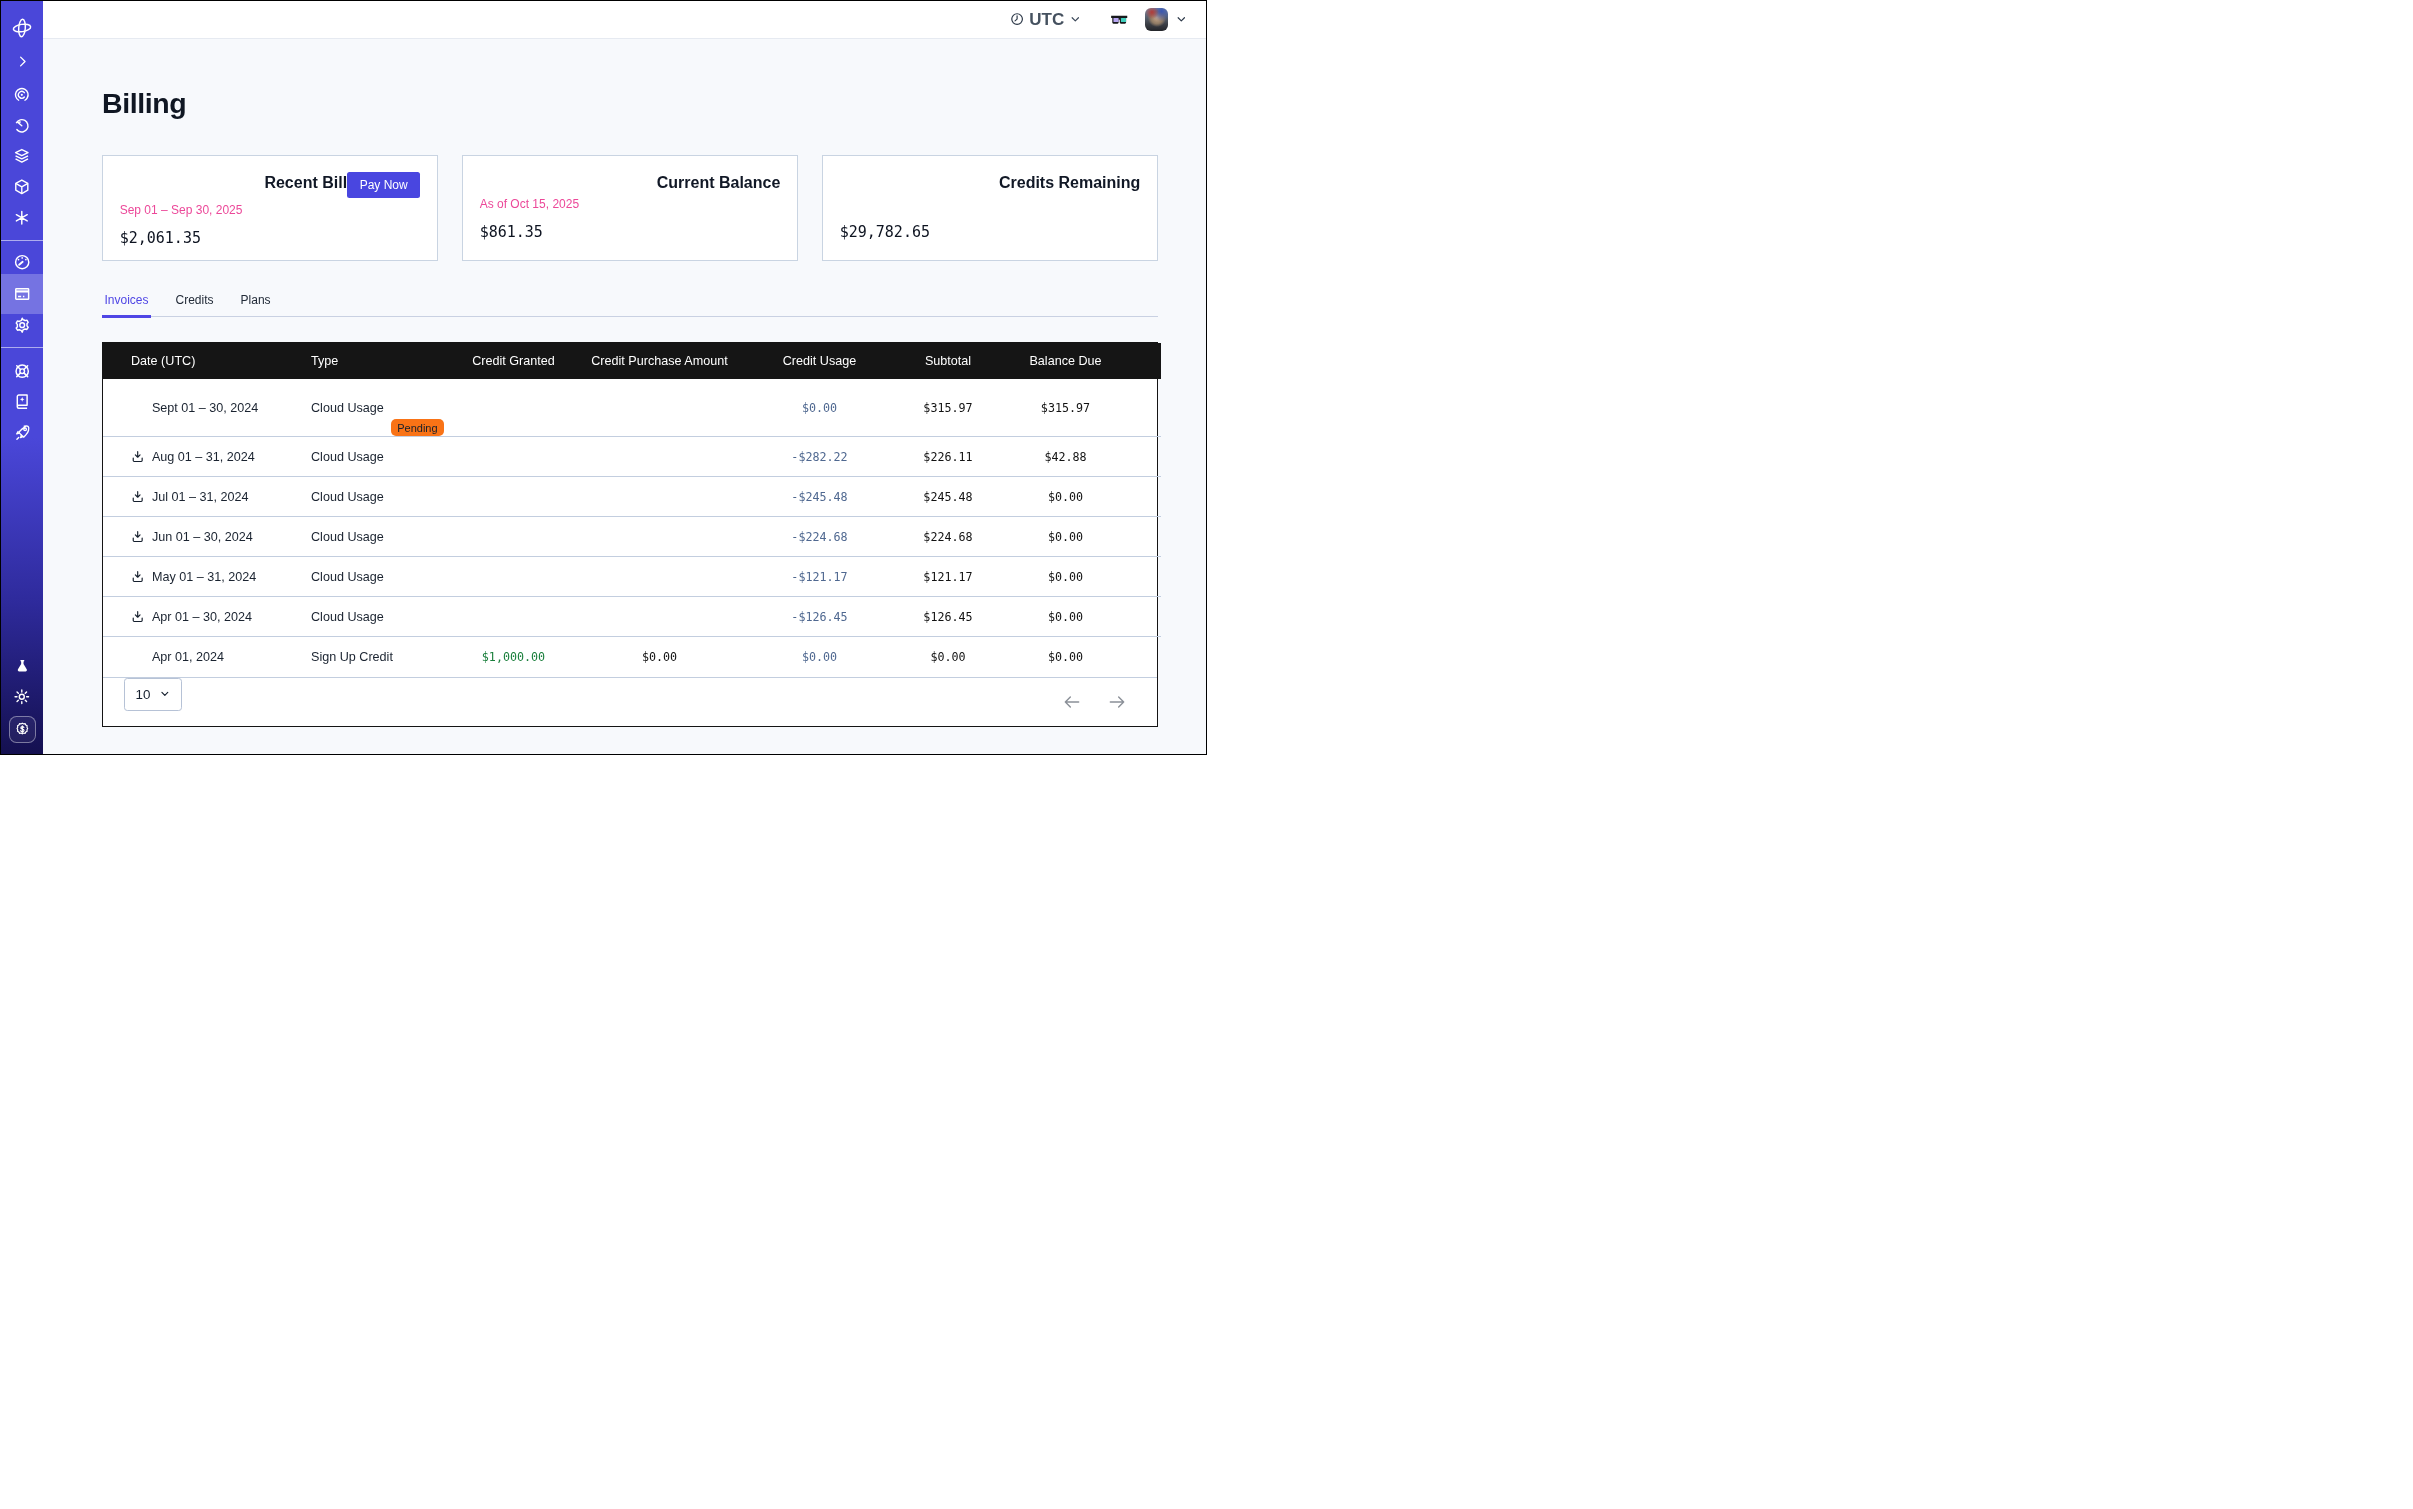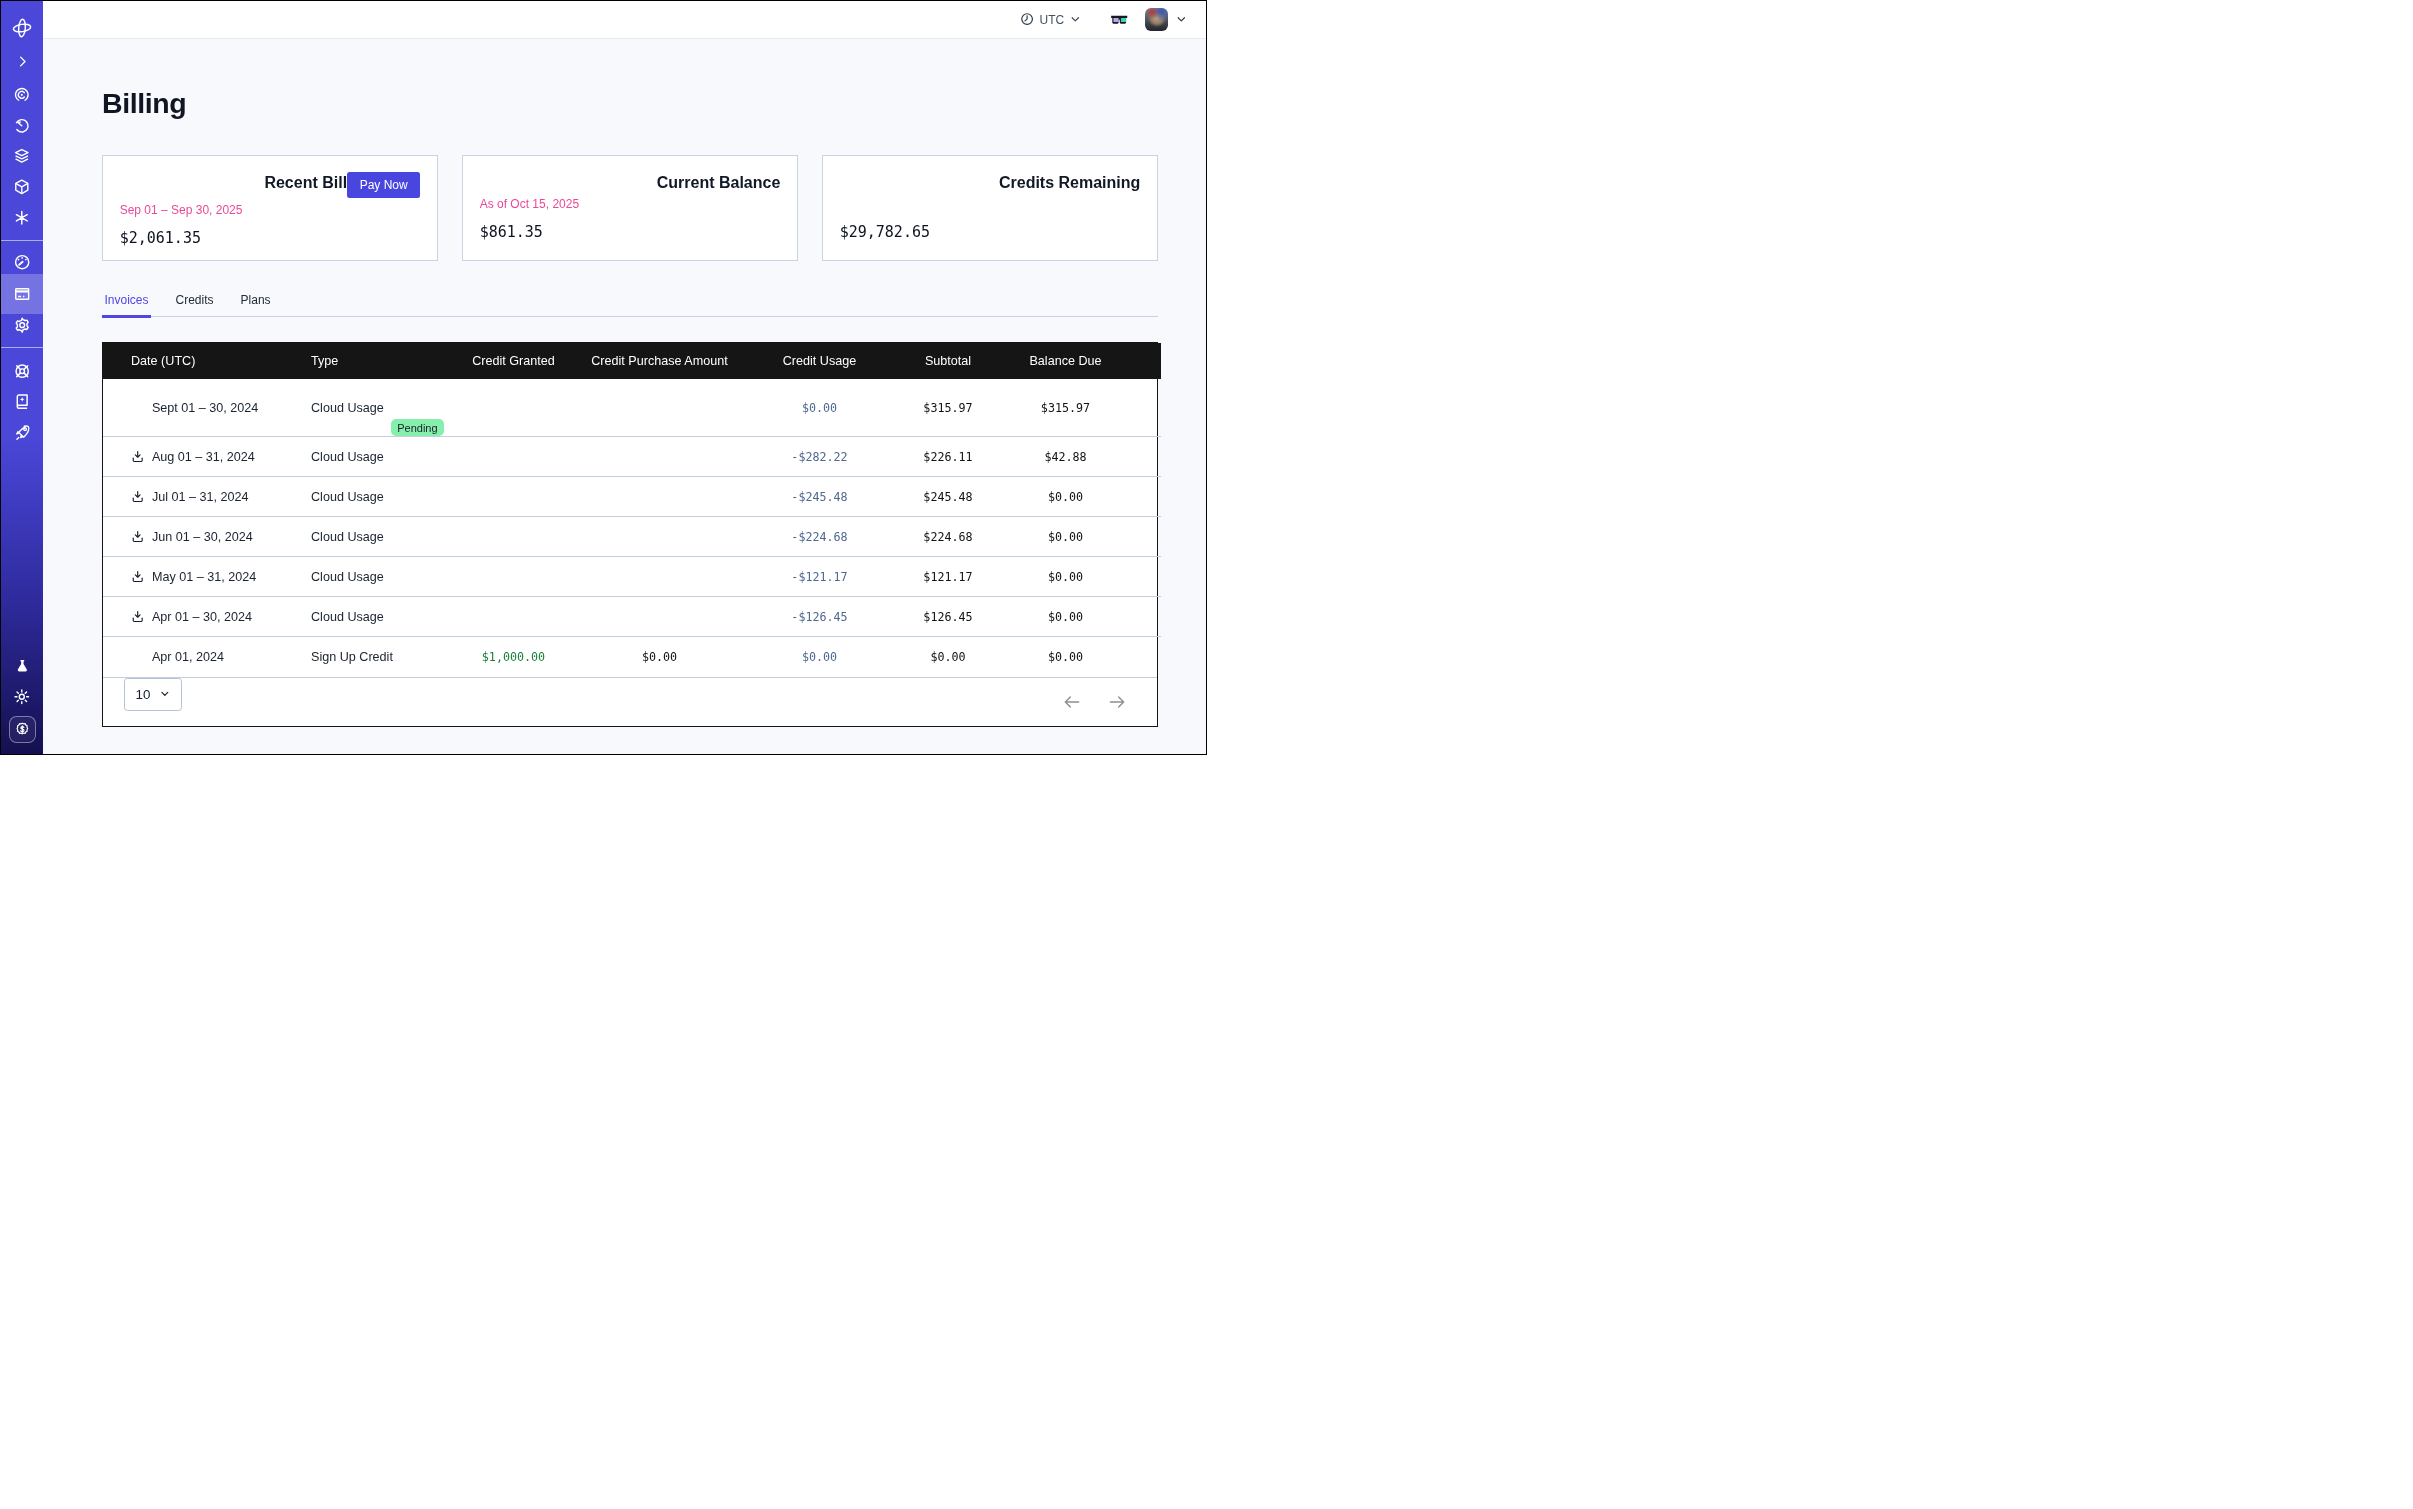--- a/index.html
+++ b/index.html
@@ -19,21 +19,21 @@
   .s-active-bg{ position:absolute; left:0; top:273px; width:42px; height:40px; background:rgba(255,255,255,.24); }
   .s-divider{ position:absolute; left:0; width:42px; height:0.8px; background:rgba(255,255,255,.55); }
   .s-pill{ width:27px; height:27px; border:0.8px solid rgba(255,255,255,.4); border-radius:7.5px; background:rgba(255,255,255,.06); display:flex; align-items:center; justify-content:center; }
   
   .topbar{
     position:absolute; left:42px; right:0; top:0; height:38px; background:#fff;
     border-bottom:0.8px solid #e6eaf1; display:flex; align-items:center; justify-content:flex-end;
     padding-right:18.4px; z-index:4;
   }
   .tz{ display:flex; align-items:center; gap:5px; color:#3b4859; cursor:pointer; }
-  .tz-label{ font-size:12px; color:#45515f; }
+  .tz-label{ font-size:17px; color:#45515f;font-weight:bold; }
   .tb-gap-lg{ width:28px; } .tb-gap-md{ width:16.7px; } .tb-gap-sm{ width:7.5px; }
   .avatar{ width:22.6px; height:22.6px; border-radius:5.9px; cursor:pointer;
     background:
       radial-gradient(circle at 30% 18%, #b23a3a 0%, rgba(178,58,58,0) 28%),
       radial-gradient(circle at 72% 14%, #3a57b2 0%, rgba(58,87,178,0) 40%),
       radial-gradient(circle at 52% 42%, #c9a88a 0%, #8f7a64 34%, rgba(143,122,100,0) 52%),
       linear-gradient(180deg,#7d8fa6 0%, #3c3f46 70%, #23252a 100%);
   }
   
   .content{ position:absolute; left:42px; top:38px; right:0; bottom:0; padding:0 48px 0 59px; }
@@ -57,21 +57,21 @@
   thead th{ background:#151515; color:#fff; font-weight:500; font-size:12.6px; height:36px; }
   th.l, td.l{ text-align:left; } th.r, td.r{ text-align:center;margin-top:25px; }
   th.c-date{ padding-left:28px; }
   th.c-balance, td.c-balance{ padding-right:41px; }
   tbody td{ height:40px; font-size:12.6px; color:#1a2330; border-top:0.8px solid #c3cedf; }
   tbody tr:first-child td{ border-top:none; }
   td.c-date{ padding-left:28px; }
   .date-wrap{ display:flex; align-items:center; gap:7.5px; }
   .dl-slot{ width:13.4px; height:13.4px; display:inline-flex; align-items:center; justify-content:center; color:#16202e; cursor:pointer; }
   .type-wrap{ display:flex; align-items:center; gap:6.7px; }
-  .badge{ background:#86efac; color:#17202b; font-size:11px; padding:2.5px 6.7px; border-radius:5px;margin-top:40px; }
+  .badge{ background:#f97316; color:#17202b; font-size:11px; padding:2.5px 6.7px; border-radius:5px;margin-top:40px; }
   td.num{ font-family:"DejaVu Sans Mono", monospace; font-size:11.7px; color:#121212; }
   td.c-usage{ color:#4f6890; }
   td.green{ color:#1a7f3c; }
   
   .table-footer{ display:flex; justify-content:space-between; height:49px; padding:0 30px 0 21px; border-top:0.8px solid #c3cedf; }
   .page-size{ display:flex; align-items:center; justify-content:center; gap:8.4px; width:58px; height:33px;
     border:0.8px solid #b6c2d6; border-radius:3.3px; background:#fff; font-size:13.4px; color:#16202e; cursor:pointer; }
   .pager{ display:flex; align-items:center; gap:25px; color:#8b9098; }
   .pager svg{ cursor:pointer; display:block; }
 </style>

